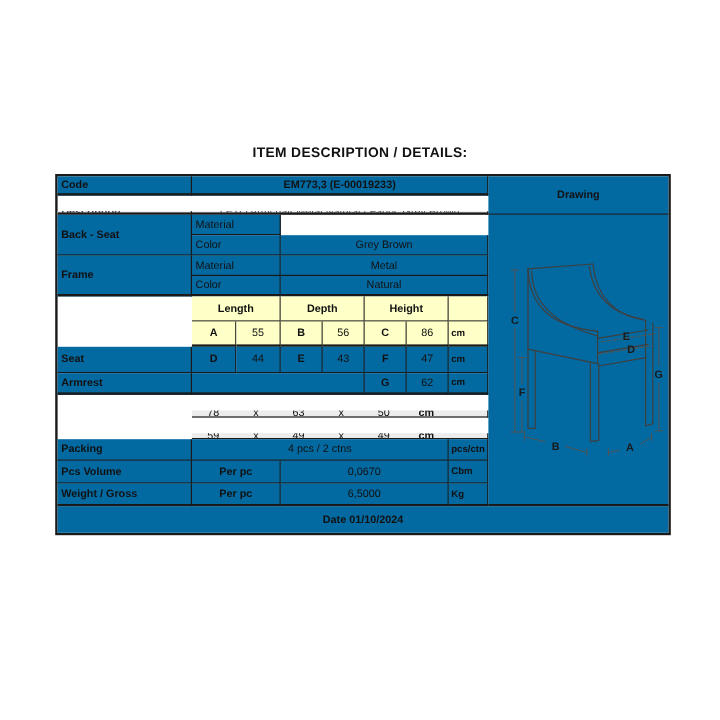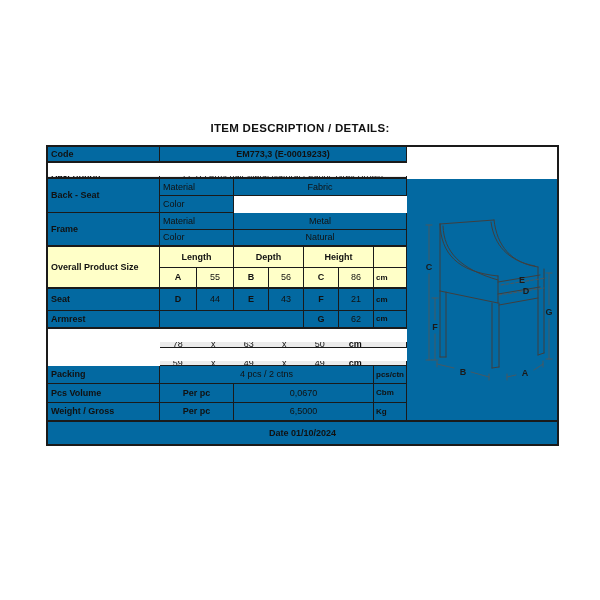--- a/index.html
+++ b/index.html
@@ -34,55 +34,55 @@
 <body>
 
 <div class="page">
 
   <div class="doc-title">ITEM DESCRIPTION / DETAILS:</div>
 
   <div class="spec-table">
 
     <div class="c lab bb2" style="grid-area:1/1/2/2">Code</div>
     <div class="c ctr b bb2" style="grid-area:1/2/2/9">EM773,3 (E-00019233)</div>
+    <div class="c ctr b nbr" style="grid-area:1/9/3/10">Drawing</div>
 
     <div class="c lab gy bb2" style="grid-area:2/1/3/2">Description</div>
     <div class="c ctr gy bb2" style="grid-area:2/2/3/9">LETO Armchair Metal Natural / Fabric Grey Brown</div>
 
     <div class="c lab" style="grid-area:3/1/5/2">Back - Seat</div>
     <div class="c pl" style="grid-area:3/2/4/4">Material</div>
-    <div class="c ctr" style="grid-area:3/4/4/9">Fabric</div>
     <div class="c pl" style="grid-area:4/2/5/4">Color</div>
+    <div class="c ctr" style="grid-area:4/4/5/9">Grey Brown</div>
 
     <div class="c lab bb2" style="grid-area:5/1/7/2">Frame</div>
     <div class="c pl" style="grid-area:5/2/6/4">Material</div>
     <div class="c ctr" style="grid-area:5/4/6/9">Metal</div>
     <div class="c pl bb2" style="grid-area:6/2/7/4">Color</div>
     <div class="c ctr bb2" style="grid-area:6/4/7/9">Natural</div>
 
-    <div class="c lab yl bb2" style="grid-area:7/1/9/2">Overall Product Size</div>
     <div class="c ctr b yl" style="grid-area:7/2/8/4">Length</div>
     <div class="c ctr b yl" style="grid-area:7/4/8/6">Depth</div>
     <div class="c ctr b yl" style="grid-area:7/6/8/8">Height</div>
     <div class="c yl" style="grid-area:7/8/8/9"></div>
     <div class="c ctr b yl bb2" style="grid-area:8/2/9/3">A</div>
     <div class="c ctr yl bb2" style="grid-area:8/3/9/4">55</div>
     <div class="c ctr b yl bb2" style="grid-area:8/4/9/5">B</div>
     <div class="c ctr yl bb2" style="grid-area:8/5/9/6">56</div>
     <div class="c ctr b yl bb2" style="grid-area:8/6/9/7">C</div>
     <div class="c ctr yl bb2" style="grid-area:8/7/9/8">86</div>
     <div class="c unit yl bb2" style="grid-area:8/8/9/9">cm</div>
 
     <div class="c lab" style="grid-area:9/1/10/2">Seat</div>
     <div class="c ctr b" style="grid-area:9/2/10/3">D</div>
     <div class="c ctr" style="grid-area:9/3/10/4">44</div>
     <div class="c ctr b" style="grid-area:9/4/10/5">E</div>
     <div class="c ctr" style="grid-area:9/5/10/6">43</div>
     <div class="c ctr b" style="grid-area:9/6/10/7">F</div>
-    <div class="c ctr" style="grid-area:9/7/10/8">21</div>
+    <div class="c ctr" style="grid-area:9/7/10/8">47</div>
     <div class="c unit" style="grid-area:9/8/10/9">cm</div>
 
     <div class="c lab bb2" style="grid-area:10/1/11/2">Armrest</div>
     <div class="c bb2" style="grid-area:10/2/11/6"></div>
     <div class="c ctr b bb2" style="grid-area:10/6/11/7">G</div>
     <div class="c ctr bb2" style="grid-area:10/7/11/8">62</div>
     <div class="c unit bb2" style="grid-area:10/8/11/9">cm</div>
 
     <div class="c gy packflex" style="grid-area:11/2/12/9">
       <span class="pk">78</span>

